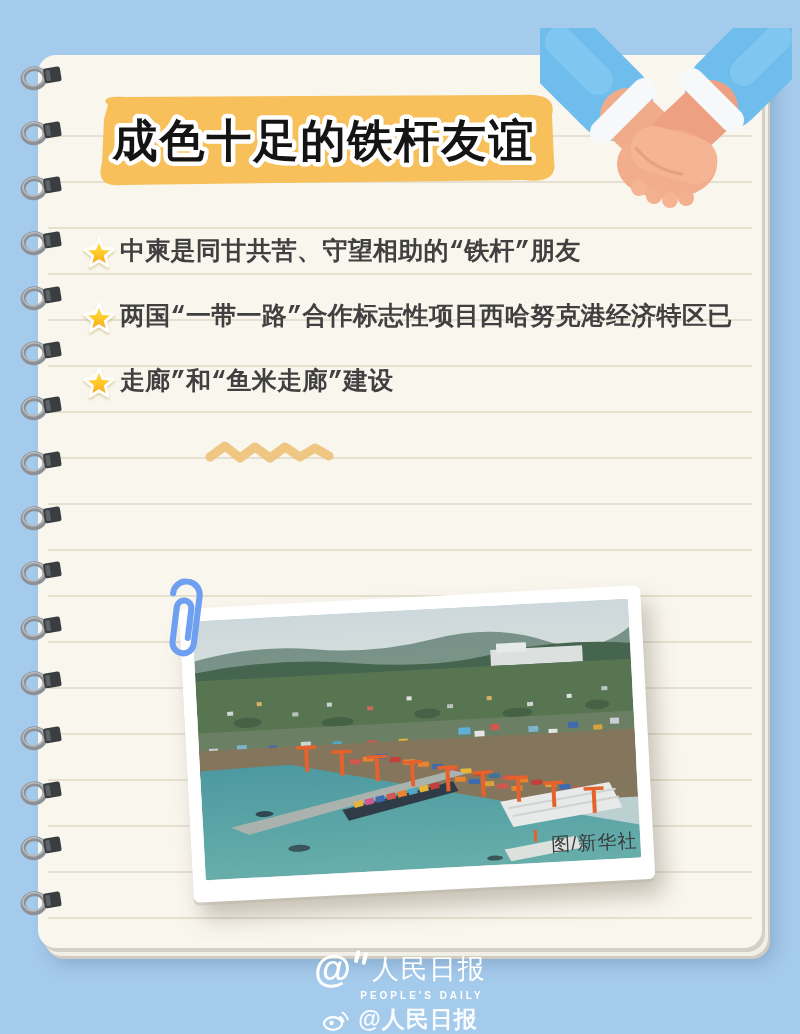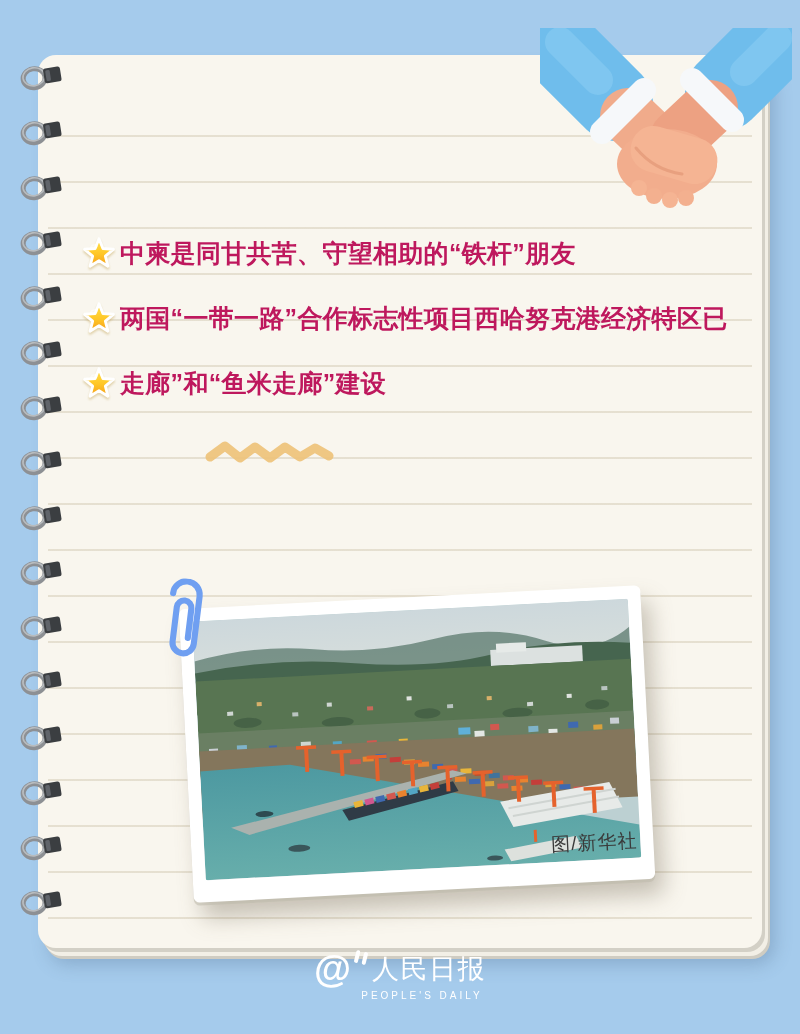--- a/index.html
+++ b/index.html
@@ -21,41 +21,41 @@
   .banner{position:absolute;left:94px;top:93px;width:466px;height:94px;z-index:3;}
   .banner svg{display:block;}
 
   
   .handshake{position:absolute;left:540px;top:28px;width:252px;height:190px;z-index:6;}
 
   
   .content{position:absolute;left:80px;top:230px;width:666px;z-index:3;}
   .bullet{display:flex;align-items:flex-start;margin-bottom:19px;}
   .star{width:38px;height:38px;flex:none;margin:4px 2px 0 0;filter:drop-shadow(0 2px 1px rgba(180,140,40,.35));}
-  .bullet-text{font-size:25px;font-weight:700;color:#be185d;line-height:46px;letter-spacing:.3px;}
+  .bullet-text{font-size:25px;font-weight:700;color:#404040;line-height:46px;letter-spacing:.3px;font-family:Liberation Mono, monospace;}
 
   .squiggle{position:absolute;left:205px;top:440px;width:132px;height:26px;z-index:2;}
 
   
   .polaroid{position:absolute;left:186px;top:597px;width:462px;height:294px;background:#ffffff;
         border-radius:6px;transform:rotate(-3deg);z-index:4;
         box-shadow:0 3px 0 rgba(190,185,172,.55),8px 16px 22px rgba(105,95,75,.35);}
   .photo{position:absolute;left:13px;top:13px;right:13px;bottom:22px;overflow:hidden;border-radius:2px;background:#bcd0d2;}
   .photo svg{display:block;width:100%;height:100%;}
   .credit{position:absolute;right:16px;bottom:26px;font-size:19px;font-weight:500;color:#3a3a3a;letter-spacing:1px;}
   .paperclip{position:absolute;left:152px;top:578px;width:54px;height:88px;z-index:6;transform:rotate(7deg);}
 
   
   .footer{position:absolute;left:0;top:950px;width:100%;display:flex;flex-direction:column;align-items:center;color:#fff;z-index:1;}
   .f-line1{display:flex;align-items:center;gap:5px;line-height:1;}
   .at-icon{font-size:38px;font-weight:800;letter-spacing:-1px;}
   .ticks{display:flex;gap:4px;transform:translateY(-12px) rotate(14deg);}
   .ticks i{display:block;width:4px;height:13px;background:#fff;border-radius:2px;}
   .brand{font-size:27px;font-weight:400;letter-spacing:1.5px;}
-  .brand-en{font-size:10px;font-weight:400;letter-spacing:3px;margin-top:2px;transform:translateX(22px);}
+  .brand-en{font-size:10px;font-weight:700;letter-spacing:3px;margin-top:2px;transform:translateX(22px);}
   .f-line2{display:flex;align-items:center;gap:8px;margin-top:3px;}
   .handle{font-size:23px;font-weight:700;opacity:.95;letter-spacing:1px;}
 </style>
 </head>
 <body>
 
 <div class="canvas">
 
   <div class="page">
     <div class="ruled-lines"></div>
@@ -200,20 +200,26 @@
     <svg class="ring" viewBox="0 0 46 30">
       <g transform="rotate(-9 23 15)">
         <ellipse cx="15" cy="15" rx="11" ry="9.5" fill="none" stroke="#8d9094" stroke-width="5"></ellipse>
         <ellipse cx="15" cy="13.5" rx="11" ry="9" fill="none" stroke="#b8bcbf" stroke-width="1.6"></ellipse>
         <rect x="25" y="7" width="17" height="15" rx="2.5" fill="#3b3e41"></rect>
         <rect x="27" y="9" width="4.5" height="11" rx="1.5" fill="#60646a"></rect>
       </g>
     </svg>
   </div>
 
+  <div class="banner">
+    <svg viewBox="0 0 466 94" width="466" height="94">
+      <path d="M14,12 C6,5 18,3 30,4 L426,2 C450,0 462,6 458,22 L460,68 C463,84 452,90 430,87 L28,92 C10,94 3,86 8,70 L10,26 Z" fill="#f7c05a"></path>
+      <text x="230" y="63" text-anchor="middle" font-size="45" font-weight="900" fill="#141414" stroke="#ffffff" stroke-width="9" paint-order="stroke" stroke-linejoin="round" letter-spacing="2">成色十足的铁杆友谊</text>
+    </svg>
+  </div>
 
   <svg class="handshake" viewBox="0 0 252 190">
 
     <line x1="22" y1="22" x2="74" y2="74" stroke="#6fbdec" stroke-width="78" stroke-linecap="round"></line>
     <line x1="20" y1="14" x2="58" y2="52" stroke="#8fd0f4" stroke-width="30" stroke-linecap="round" opacity=".5"></line>
 
     <line x1="232" y1="16" x2="184" y2="64" stroke="#6fbdec" stroke-width="78" stroke-linecap="round"></line>
     <line x1="238" y1="10" x2="204" y2="44" stroke="#8fd0f4" stroke-width="28" stroke-linecap="round" opacity=".5"></line>
 
     <line x1="88" y1="88" x2="128" y2="126" stroke="#f0ab8b" stroke-width="56" stroke-linecap="round"></line>
@@ -422,15 +428,24 @@
   <div class="footer">
     <div class="f-line1">
       <span class="at-icon">@</span>
       <span class="ticks">
           <i></i>
           <i></i>
         </span>
       <span class="brand">人民日报</span>
     </div>
     <div class="brand-en">PEOPLE'S DAILY</div>
+    <div class="f-line2">
+      <svg width="28" height="22" viewBox="0 0 28 22">
+        <ellipse cx="11" cy="14.5" rx="9" ry="6.3" fill="none" stroke="#ffffff" stroke-width="2.2"></ellipse>
+        <circle cx="9.5" cy="14" r="2.2" fill="#ffffff"></circle>
+        <path d="M18 8 a7 7 0 0 1 3.5 4.5" fill="none" stroke="#ffffff" stroke-width="2" stroke-linecap="round"></path>
+        <path d="M20.5 3.5 a11.5 11.5 0 0 1 5.2 6.8" fill="none" stroke="#ffffff" stroke-width="2" stroke-linecap="round"></path>
+      </svg>
+      <span class="handle">@人民日报</span>
+    </div>
   </div>
 
 </div>
 
 </body></html>

